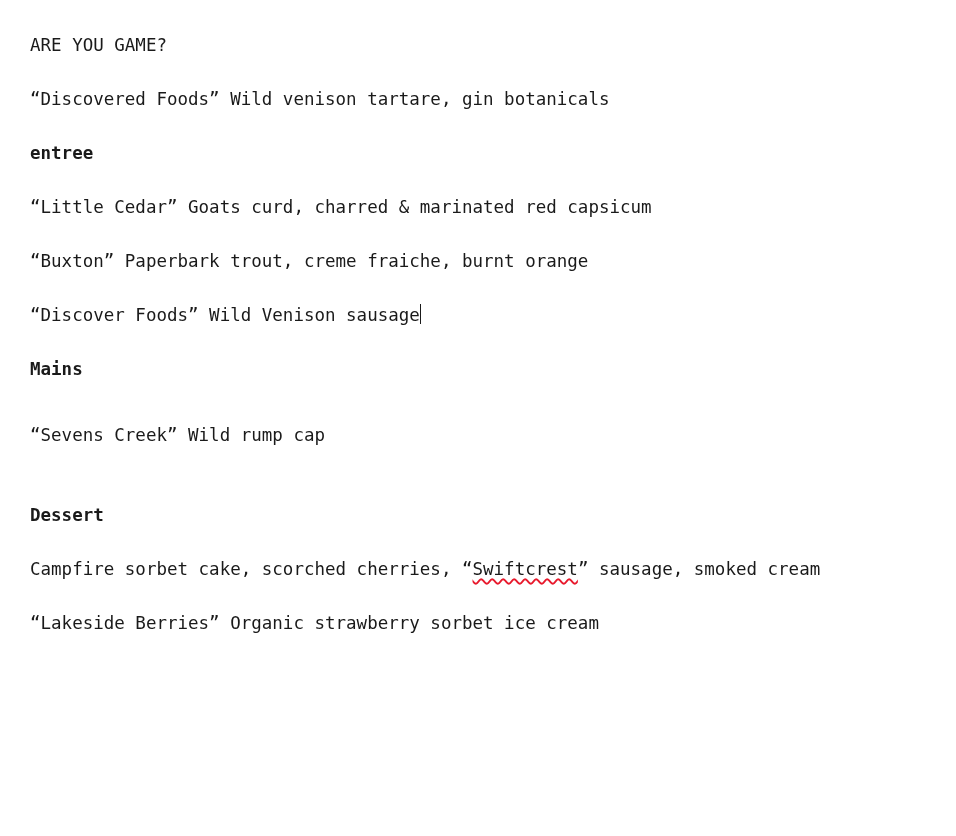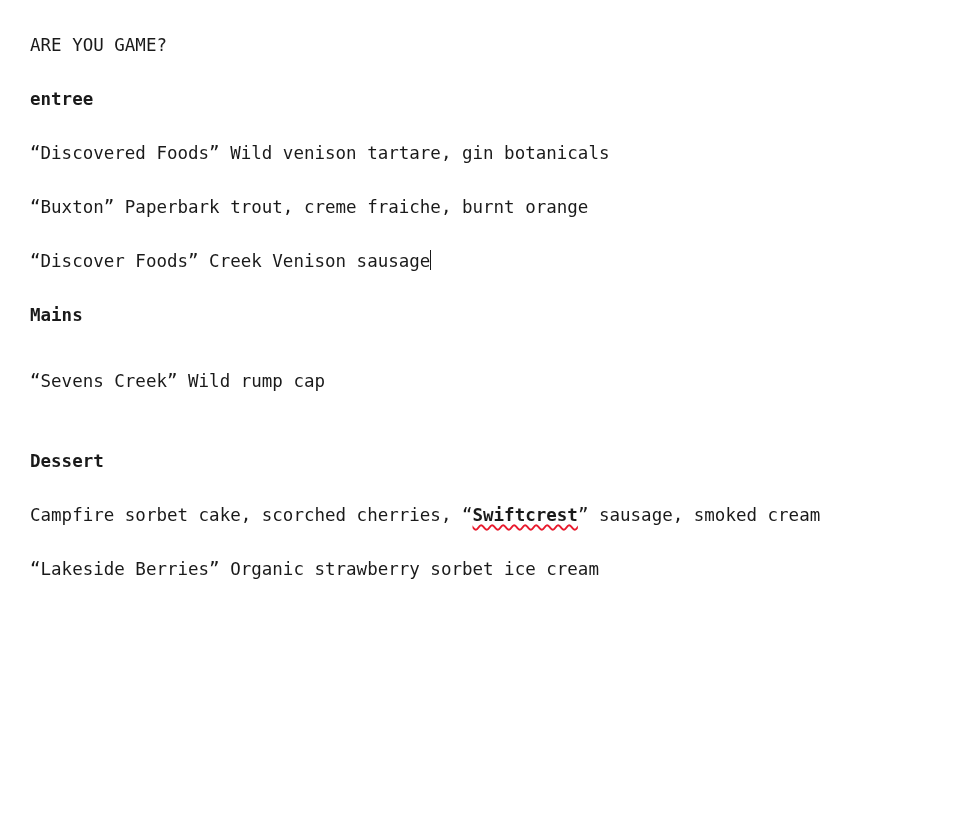--- a/index.html
+++ b/index.html
@@ -43,36 +43,36 @@
     background: #1a1a1a;
     vertical-align: -3px;
     margin-left: 0px;
   }
   .misspell {
     text-decoration-line: underline;
     text-decoration-style: wavy;
     text-decoration-color: #e8192c;
     text-decoration-thickness: 1.5px;
     text-underline-offset: 3px;
-    font-weight: bold;
   }
 </style>
 </head>
 <body>
 
 <div class="page">
 
   <div class="line">ARE YOU GAME?</div>
 
 
+  <div class="line">“Discovered Foods” Wild venison tartare, gin botanicals</div>
+
   <div class="line bold">entree</div>
-
-  <div class="line">“Discovered Foods” Wild venison tartare, gin botanicals</div>
+  <div class="line">“Little Cedar” Goats curd, charred &amp; marinated red capsicum</div>
   <div class="line">“Buxton” Paperbark trout, creme fraiche, burnt orange</div>
-  <div class="line"><span>“Discover Foods” Creek Venison sausage</span><span class="caret"></span></div>
+  <div class="line"><span>“Discover Foods” Wild Venison sausage</span><span class="caret"></span></div>
 
   <div class="line bold">Mains</div>
 
   <div class="spacer-sm"></div>
 
   <div class="line">“Sevens Creek” Wild rump cap</div>
 
   <div class="spacer"></div>
 
   <div class="line bold">Dessert</div>

